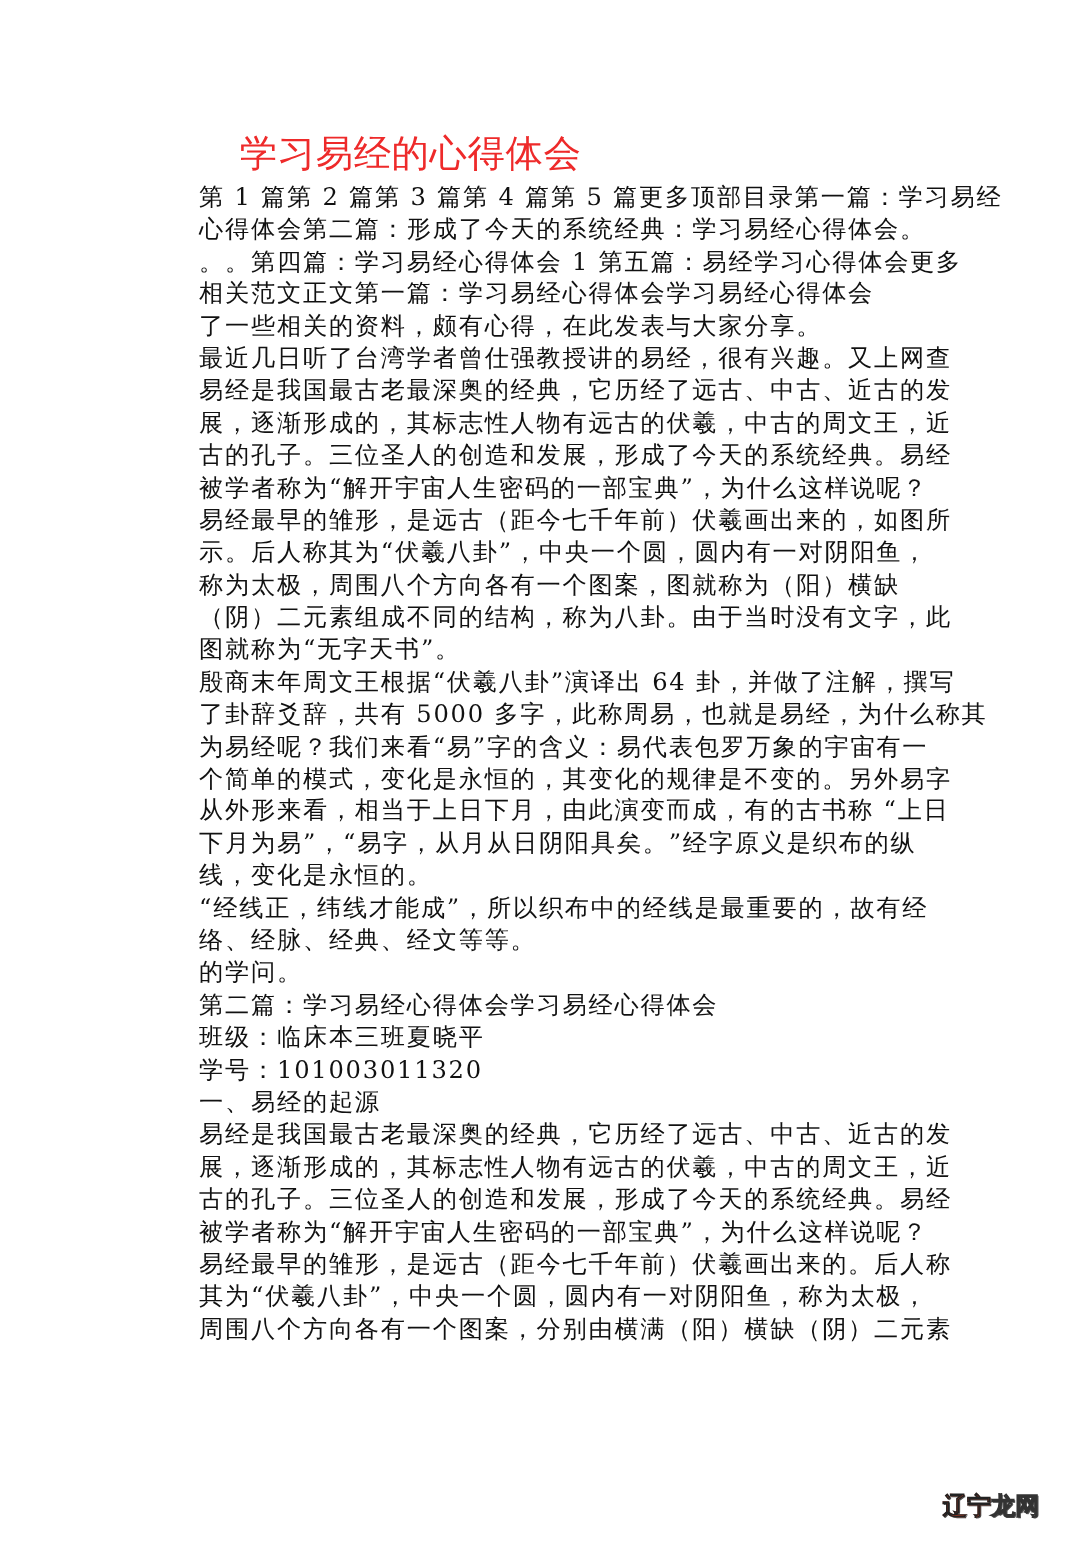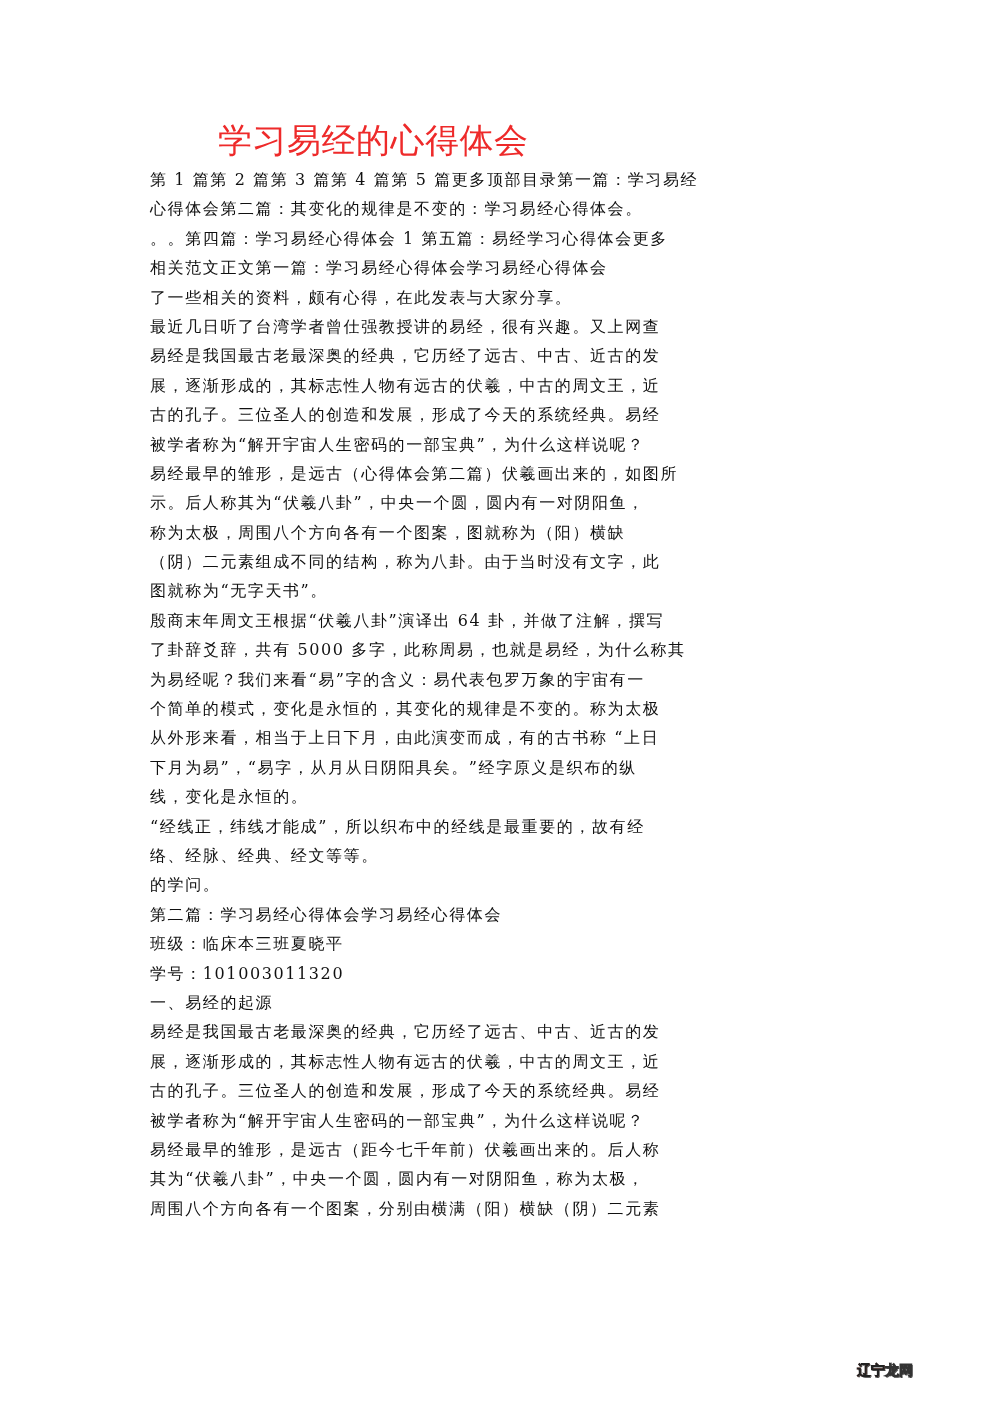--- a/index.html
+++ b/index.html
@@ -35,32 +35,33 @@
     }
     .body-text {
       position: absolute;
       left: 150px;
       top: 165px;
       width: 680px;
     }
     .line {
       height: 29.4px;
       line-height: 29.4px;
-      font-size: 16px;
+      font-size: 22px;
       white-space: nowrap;
       letter-spacing: 1.6px;
       color: #111111;
+      margin-left: 31px;
     }
     .watermark {
       position: absolute;
       left: 857px;
       top: 1356px;
       font-family: "DejaVu Sans", "Liberation Sans", sans-serif;
       font-weight: bold;
-      font-size: 14px;
+      font-size: 22px;
       letter-spacing: 0px;
       white-space: nowrap;
       line-height: 28px;
     }
     .wm-red {
       color: #e8401c;
       -webkit-text-stroke: 0.6px #222;
       text-shadow: 0 0 1px #fff, 1px 1px 0 #444;
     }
     .wm-gray {
@@ -70,38 +71,38 @@
     }
   </style>
 </head>
 <body>
 
 <div class="page">
   <div class="doc-title">学习易经的心得体会</div>
 
   <div class="body-text">
     <div class="line">第 1 篇第 2 篇第 3 篇第 4 篇第 5 篇更多顶部目录第一篇：学习易经</div>
-    <div class="line">心得体会第二篇：其变化的规律是不变的：学习易经心得体会。</div>
+    <div class="line">心得体会第二篇：形成了今天的系统经典：学习易经心得体会。</div>
     <div class="line">。。第四篇：学习易经心得体会 1 第五篇：易经学习心得体会更多</div>
     <div class="line">相关范文正文第一篇：学习易经心得体会学习易经心得体会</div>
     <div class="line">了一些相关的资料，颇有心得，在此发表与大家分享。</div>
     <div class="line">最近几日听了台湾学者曾仕强教授讲的易经，很有兴趣。又上网查</div>
     <div class="line">易经是我国最古老最深奥的经典，它历经了远古、中古、近古的发</div>
     <div class="line">展，逐渐形成的，其标志性人物有远古的伏羲，中古的周文王，近</div>
     <div class="line">古的孔子。三位圣人的创造和发展，形成了今天的系统经典。易经</div>
     <div class="line">被学者称为“解开宇宙人生密码的一部宝典”，为什么这样说呢？</div>
-    <div class="line">易经最早的雏形，是远古（心得体会第二篇）伏羲画出来的，如图所</div>
+    <div class="line">易经最早的雏形，是远古（距今七千年前）伏羲画出来的，如图所</div>
     <div class="line">示。后人称其为“伏羲八卦”，中央一个圆，圆内有一对阴阳鱼，</div>
     <div class="line">称为太极，周围八个方向各有一个图案，图就称为（阳）横缺</div>
     <div class="line">（阴）二元素组成不同的结构，称为八卦。由于当时没有文字，此</div>
     <div class="line">图就称为“无字天书”。</div>
     <div class="line">殷商末年周文王根据“伏羲八卦”演译出 64 卦，并做了注解，撰写</div>
     <div class="line">了卦辞爻辞，共有 5000 多字，此称周易，也就是易经，为什么称其</div>
     <div class="line">为易经呢？我们来看“易”字的含义：易代表包罗万象的宇宙有一</div>
-    <div class="line">个简单的模式，变化是永恒的，其变化的规律是不变的。称为太极</div>
+    <div class="line">个简单的模式，变化是永恒的，其变化的规律是不变的。另外易字</div>
     <div class="line">从外形来看，相当于上日下月，由此演变而成，有的古书称 “上日</div>
     <div class="line">下月为易”，“易字，从月从日阴阳具矣。”经字原义是织布的纵</div>
     <div class="line">线，变化是永恒的。</div>
     <div class="line">“经线正，纬线才能成”，所以织布中的经线是最重要的，故有经</div>
     <div class="line">络、经脉、经典、经文等等。</div>
     <div class="line">的学问。</div>
     <div class="line">第二篇：学习易经心得体会学习易经心得体会</div>
     <div class="line">班级：临床本三班夏晓平</div>
     <div class="line">学号：101003011320</div>
     <div class="line">一、易经的起源</div>

